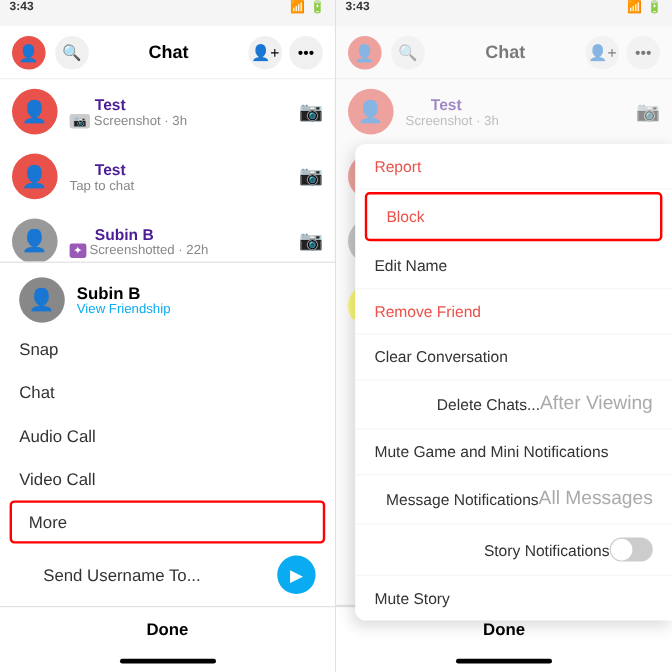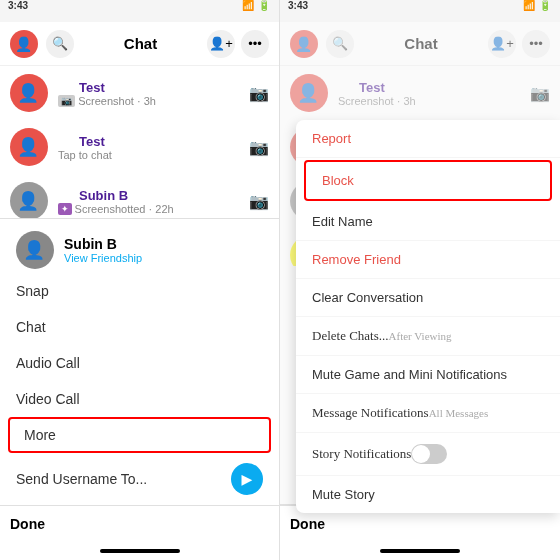--- a/index.html
+++ b/index.html
@@ -229,34 +229,35 @@
     }
     .sheet-send {
       display: flex;
       align-items: center;
       padding: 10px 16px;
       justify-content: space-between;
     }
     .sheet-send-label {
       font-size: 14px;
       color: #333;
+      margin-left: 20px;
     }
     .send-circle {
       width: 32px;
       height: 32px;
       border-radius: 50%;
       background: #0AABF0;
       display: flex;
       align-items: center;
       justify-content: center;
       color: #fff;
       font-size: 14px;
     }
     .sheet-done {
-      text-align: left;
+      text-align: center;
       padding: 10px;
       font-size: 14px;
       font-weight: 600;
       color: #000;
       border-top: 1px solid #e0e0e0;
     }
     .home-indicator {
       height: 18px;
       display: flex;
       align-items: center;
@@ -299,26 +300,25 @@
       padding: 11px 16px;
       font-size: 13px;
       color: #333;
       cursor: pointer;
       border-bottom: 1px solid #f5f5f5;
     }
     .ctx-item:last-child { border-bottom: none; }
     .ctx-item.red { color: #e8524a; }
     .ctx-item-right {
       display: flex;
-      justify-content: flex-start;
-      align-items: center;
-      font-family: Liberation Serif, serif;
+      justify-content: flex-end;
+      align-items: center;
     }
     .ctx-item-value {
-      font-size: 11px;
+      font-size: 16px;
       color: #aaa;
     }
     .toggle {
       width: 36px;
       height: 20px;
       background: #ccc;
       border-radius: 10px;
       position: relative;
     }
     .toggle-knob {

